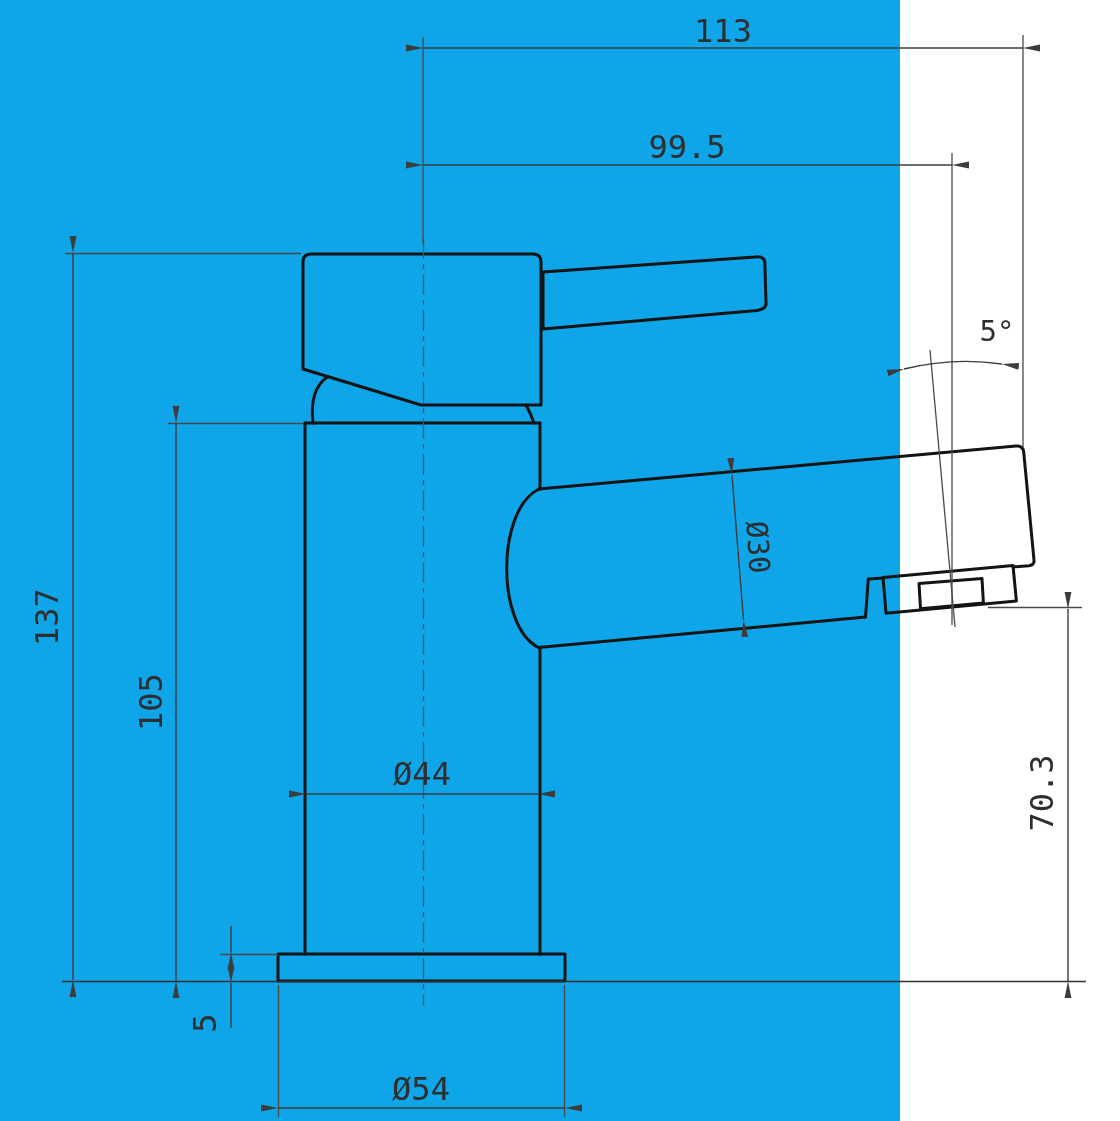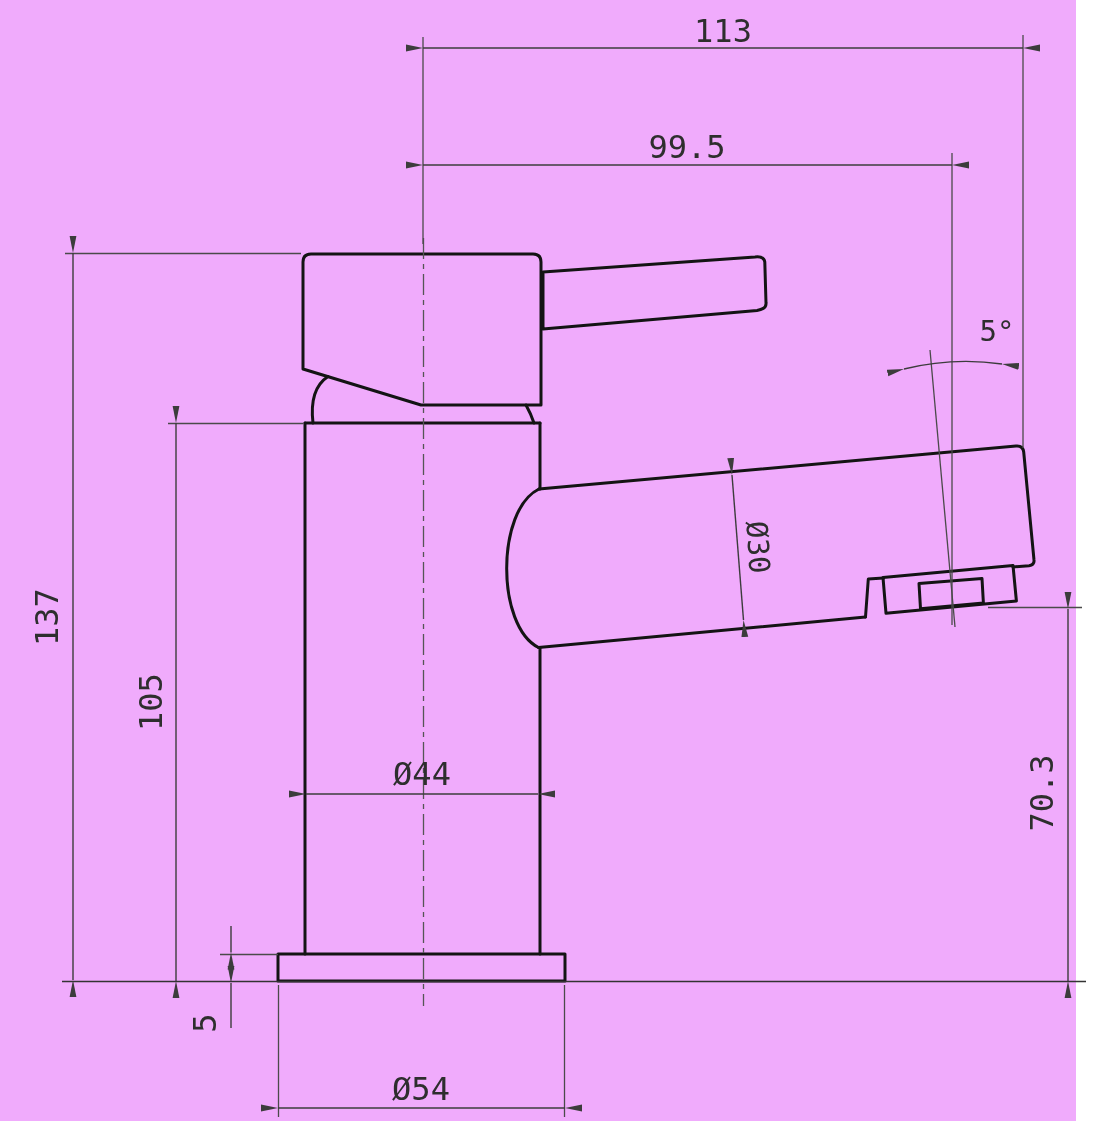--- a/index.html
+++ b/index.html
@@ -2,23 +2,23 @@
 <html><head>
 <meta charset="utf-8">
 <style>
   html, body {
     margin: 0;
     padding: 0;
     background: #ffffff;
   }
   .stage {
     position: relative;
-    width: 1076px;
+    width: 900px;
     height: 1121px;
-    background: #f0abfc;
+    background: #0ea5e9;
     font-family: "DejaVu Sans Mono", "Liberation Mono", monospace;
   }
   svg { display: block; }
   .outline {
     fill: none;
     stroke: #141414;
     stroke-width: 3;
     stroke-linejoin: round;
     stroke-linecap: round;
   }

